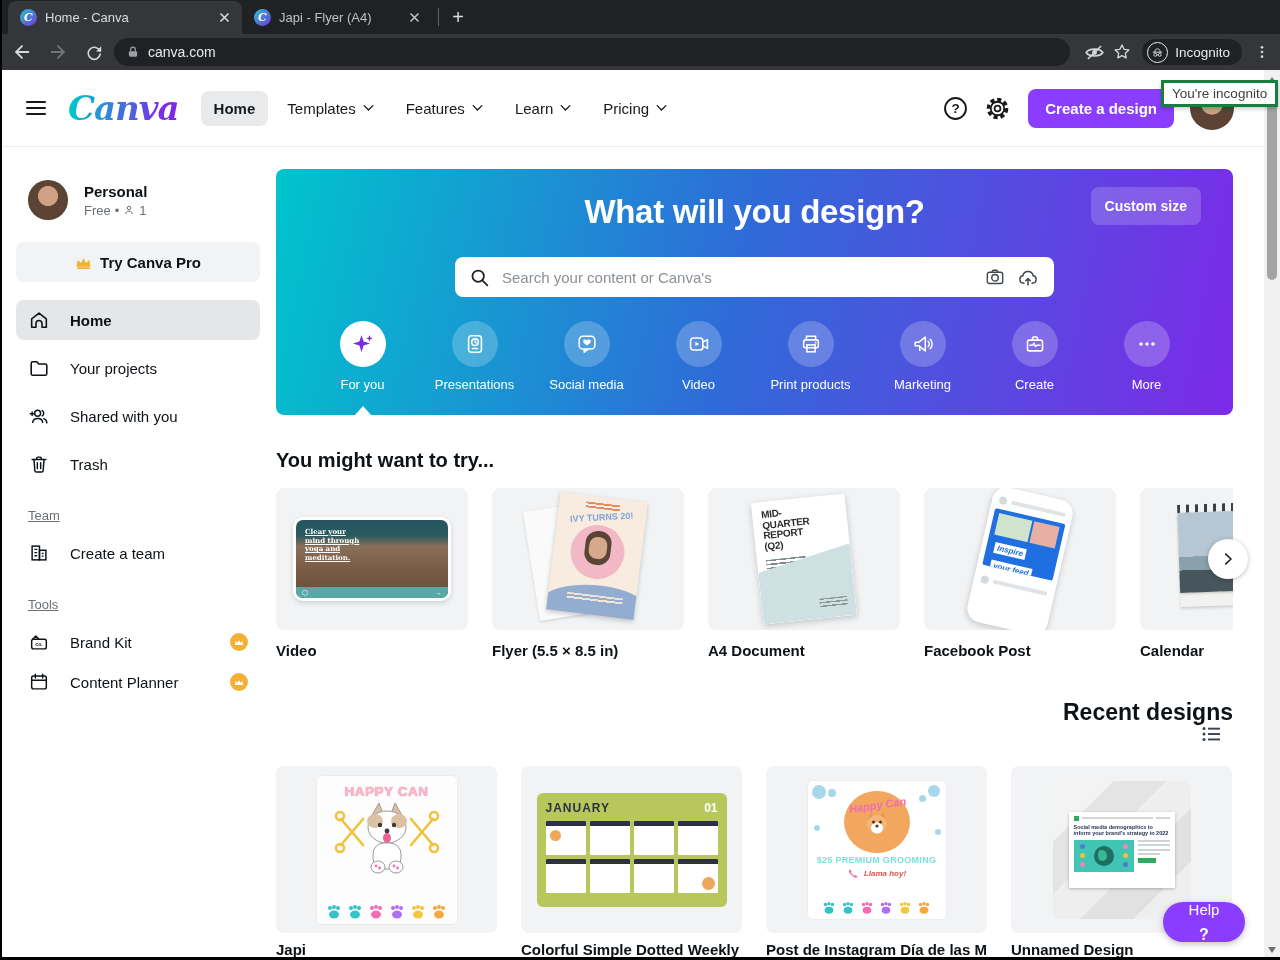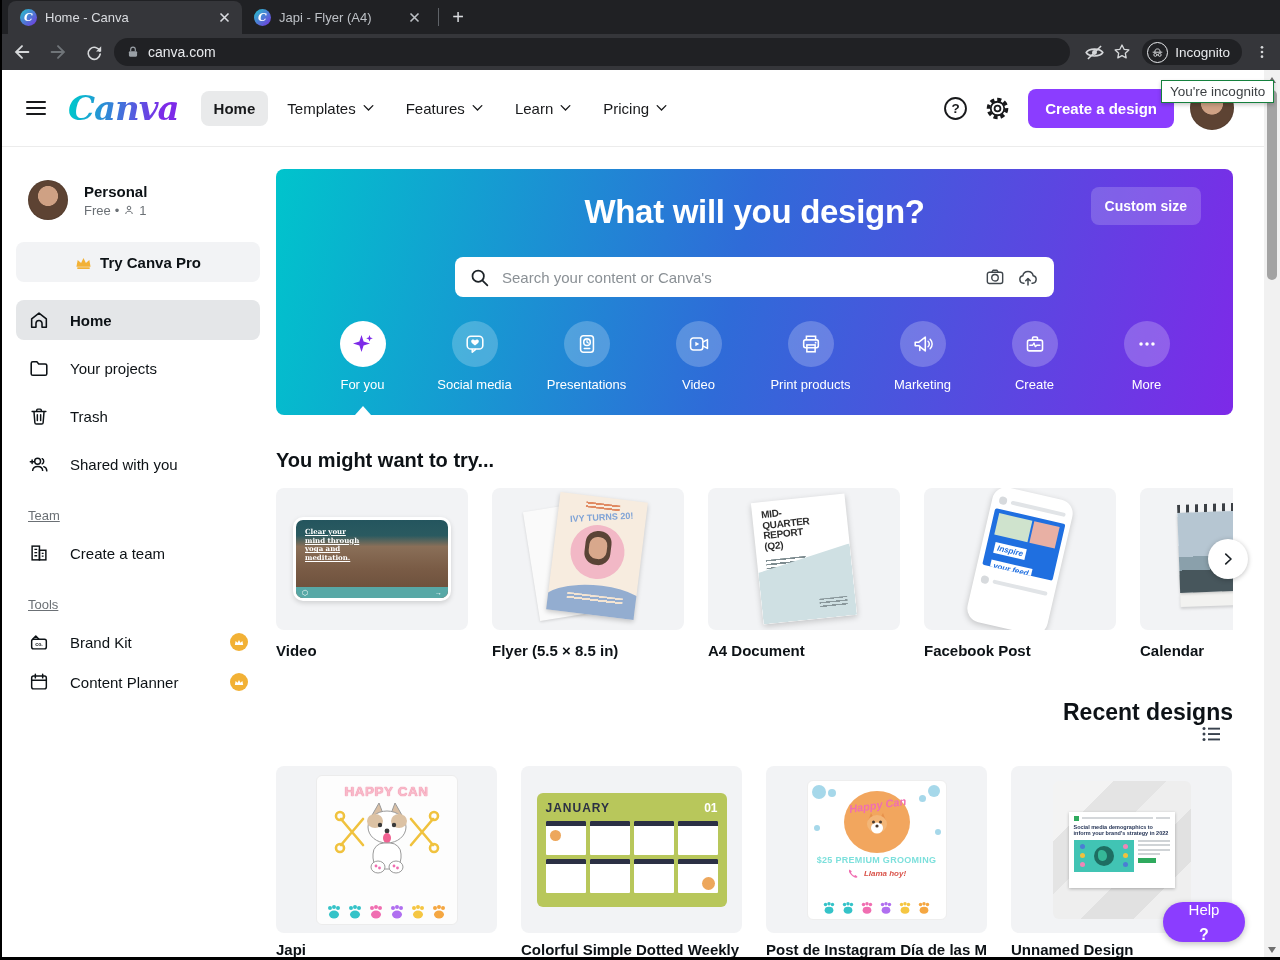--- a/index.html
+++ b/index.html
@@ -19,21 +19,21 @@
   .newtab{width:26px;height:26px;margin-bottom:4px;display:flex;align-items:center;justify-content:center;color:#dadce0;font-size:20px;}
   .toolbar{position:absolute;top:34px;left:0;right:0;height:36px;background:#35363a;display:flex;align-items:center;}
   .tb-icon{width:28px;height:28px;display:flex;align-items:center;justify-content:center;flex:none;}
   .urlbar{flex:1;height:28px;margin:0 10px 0 6px;background:#202124;border-radius:14px;display:flex;align-items:center;padding:0 12px;}
   .url-text{color:#e8eaed;font-size:14px;margin-left:8px;}
   .incog-badge{height:26px;background:#202124;border-radius:13px;display:flex;align-items:center;padding:0 12px 0 5px;margin:0 6px;}
   .incog-circle{width:19px;height:19px;border:1.4px solid #e8eaed;border-radius:50%;display:flex;align-items:center;justify-content:center;margin-right:7px;}
   .incog-label{color:#e8eaed;font-size:13.5px;}
 
   
-  .tooltip{position:absolute;left:1161px;top:80px;z-index:90;background:#fff;border:1px solid #15803d;box-shadow:0 2px 4px rgba(0,0,0,.2);padding:3px 8px;font-size:13.5px;color:#3c4043;white-space:nowrap;}
+  .tooltip{position:absolute;left:1161px;top:80px;z-index:90;background:#fff;border:3px solid #15803d;box-shadow:0 2px 4px rgba(0,0,0,.2);padding:3px 8px;font-size:13.5px;color:#3c4043;white-space:nowrap;}
 
   
   .cv-header{position:absolute;top:70px;left:0;right:0;height:76px;background:#fff;border-bottom:1px solid #ececec;display:flex;align-items:center;z-index:5;}
   .hamburger{margin-left:26px;width:20px;height:14px;display:flex;flex-direction:column;justify-content:space-between;}
   .hamburger span{height:2px;background:#18191b;border-radius:1px;}
   .cv-logo{margin-left:22px;font:italic 700 34px "DejaVu Serif",serif;letter-spacing:-1px;background:linear-gradient(95deg,#00c4cc 5%,#7d2ae8 85%);-webkit-background-clip:text;background-clip:text;color:transparent;}
   .cv-nav{display:flex;align-items:center;margin-left:22px;gap:6px;}
   .nav-item{display:flex;align-items:center;padding:9px 13px;font-size:15px;color:#18191b;border-radius:8px;}
   .nav-item.active{background:#e9eaeb;font-weight:700;}
   .nav-item svg{margin-left:7px;}
@@ -342,33 +342,33 @@
         <span>Home</span>
       </div>
       <div class="side-item">
         <svg width="22" height="22" viewBox="0 0 24 24">
             <path d="M3.5 7 a1.8 1.8 0 0 1 1.8 -1.8 h4.4 l2 2.4 h7 a1.8 1.8 0 0 1 1.8 1.8 v8.8 a1.8 1.8 0 0 1 -1.8 1.8 H5.3 a1.8 1.8 0 0 1 -1.8 -1.8 Z" stroke="#0d1216" stroke-width="1.7" fill="none" stroke-linejoin="round"></path>
           </svg>
         <span>Your projects</span>
       </div>
       <div class="side-item">
         <svg width="22" height="22" viewBox="0 0 24 24">
-            <path d="M4.5 7 h15 M9.5 7 V5.6 a1.1 1.1 0 0 1 1.1 -1.1 h2.8 a1.1 1.1 0 0 1 1.1 1.1 V7 M6.5 7 l1 12.3 a1.6 1.6 0 0 0 1.6 1.5 h5.8 a1.6 1.6 0 0 0 1.6 -1.5 L17.5 7" stroke="#0d1216" stroke-width="1.6" fill="none" stroke-linecap="round"></path>
-            <path d="M10.2 10.5 v6.5 M13.8 10.5 v6.5" stroke="#0d1216" stroke-width="1.6" stroke-linecap="round"></path>
-          </svg>
-        <span>Trash</span>
-      </div>
-      <div class="side-item">
-        <svg width="22" height="22" viewBox="0 0 24 24">
             <circle cx="10.5" cy="9" r="3.2" stroke="#0d1216" stroke-width="1.6" fill="none"></circle>
             <path d="M5 19.5 c0-3 2.4-4.8 5.5-4.8 s5.5 1.8 5.5 4.8" stroke="#0d1216" stroke-width="1.6" fill="none"></path>
             <path d="M15.5 6.2 a3.2 3.2 0 0 1 0 5.6 M17.2 14.9 c2 .6 3.3 2.2 3.3 4.6" stroke="#0d1216" stroke-width="1.6" fill="none" stroke-linecap="round"></path>
             <path d="M2.5 9.5 h4 M4.5 7.5 v4" stroke="#0d1216" stroke-width="1.6" stroke-linecap="round"></path>
           </svg>
         <span>Shared with you</span>
+      </div>
+      <div class="side-item">
+        <svg width="22" height="22" viewBox="0 0 24 24">
+            <path d="M4.5 7 h15 M9.5 7 V5.6 a1.1 1.1 0 0 1 1.1 -1.1 h2.8 a1.1 1.1 0 0 1 1.1 1.1 V7 M6.5 7 l1 12.3 a1.6 1.6 0 0 0 1.6 1.5 h5.8 a1.6 1.6 0 0 0 1.6 -1.5 L17.5 7" stroke="#0d1216" stroke-width="1.6" fill="none" stroke-linecap="round"></path>
+            <path d="M10.2 10.5 v6.5 M13.8 10.5 v6.5" stroke="#0d1216" stroke-width="1.6" stroke-linecap="round"></path>
+          </svg>
+        <span>Trash</span>
       </div>
     </div>
 
     <div class="side-label-sec">Team</div>
     <div class="side-item">
       <svg width="22" height="22" viewBox="0 0 24 24">
           <rect x="4.5" y="4.5" width="8" height="15" stroke="#0d1216" stroke-width="1.6" fill="none"></rect>
           <rect x="12.5" y="9" width="7" height="10.5" stroke="#0d1216" stroke-width="1.6" fill="none"></rect>
           <path d="M7 8 h3 M7 11.5 h3 M7 15 h3 M15 12.5 h2 M15 15.5 h2" stroke="#0d1216" stroke-width="1.4"></path>
         </svg>
@@ -427,41 +427,41 @@
 
       <div class="cats">
         <div class="cat first">
           <div class="cat-circle">
             <svg width="24" height="24" viewBox="0 0 24 24">
                 <path d="M10.5 3 L12.6 9.4 L19 11.5 L12.6 13.6 L10.5 20 L8.4 13.6 L2 11.5 L8.4 9.4 Z" fill="#7d2ae8"></path>
                 <path d="M18.5 3 l.9 2.4 2.4 .9 -2.4 .9 -.9 2.4 -.9 -2.4 -2.4 -.9 2.4 -.9 z" fill="#7d2ae8"></path>
               </svg>
           </div>
           <div class="cat-label">For you</div>
-        </div>
-        <div class="cat">
-          <div class="cat-circle">
-            <svg width="22" height="22" viewBox="0 0 24 24">
-                <rect x="3.5" y="3.5" width="17" height="14" rx="4" stroke="#fff" stroke-width="1.7" fill="none"></rect>
-                <path d="M9 17.5 V21 L13 17.5" stroke="#fff" stroke-width="1.7" fill="none" stroke-linejoin="round"></path>
-                <path d="M12 8.1 c-1.2-1.9-4.2-1.3-4.2 .9 0 1.9 2.4 3.2 4.2 4.6 1.8-1.4 4.2-2.7 4.2-4.6 0-2.2-3-2.8-4.2-.9 z" fill="#fff"></path>
-              </svg>
-          </div>
-          <div class="cat-label">Social media</div>
         </div>
         <div class="cat">
           <div class="cat-circle">
             <svg width="22" height="22" viewBox="0 0 24 24">
                 <rect x="5" y="3" width="14" height="18" rx="3" stroke="#fff" stroke-width="1.7" fill="none"></rect>
                 <circle cx="12" cy="10" r="3.6" stroke="#fff" stroke-width="1.7" fill="none"></circle>
                 <path d="M12 8.2 V10 l1.4 1" stroke="#fff" stroke-width="1.4" fill="none" stroke-linecap="round"></path>
                 <path d="M9 17 h6" stroke="#fff" stroke-width="1.7" stroke-linecap="round"></path>
               </svg>
           </div>
           <div class="cat-label">Presentations</div>
+        </div>
+        <div class="cat">
+          <div class="cat-circle">
+            <svg width="22" height="22" viewBox="0 0 24 24">
+                <rect x="3.5" y="3.5" width="17" height="14" rx="4" stroke="#fff" stroke-width="1.7" fill="none"></rect>
+                <path d="M9 17.5 V21 L13 17.5" stroke="#fff" stroke-width="1.7" fill="none" stroke-linejoin="round"></path>
+                <path d="M12 8.1 c-1.2-1.9-4.2-1.3-4.2 .9 0 1.9 2.4 3.2 4.2 4.6 1.8-1.4 4.2-2.7 4.2-4.6 0-2.2-3-2.8-4.2-.9 z" fill="#fff"></path>
+              </svg>
+          </div>
+          <div class="cat-label">Social media</div>
         </div>
         <div class="cat">
           <div class="cat-circle">
             <svg width="22" height="22" viewBox="0 0 24 24">
                 <rect x="2.8" y="5.5" width="13.4" height="13" rx="3" stroke="#fff" stroke-width="1.7" fill="none"></rect>
                 <path d="M8 9.5 v5 l4.3 -2.5 z" fill="#fff"></path>
                 <path d="M16.2 10 L21.2 7.2 V16.8 L16.2 14" stroke="#fff" stroke-width="1.7" fill="none" stroke-linejoin="round"></path>
               </svg>
           </div>
           <div class="cat-label">Video</div>

